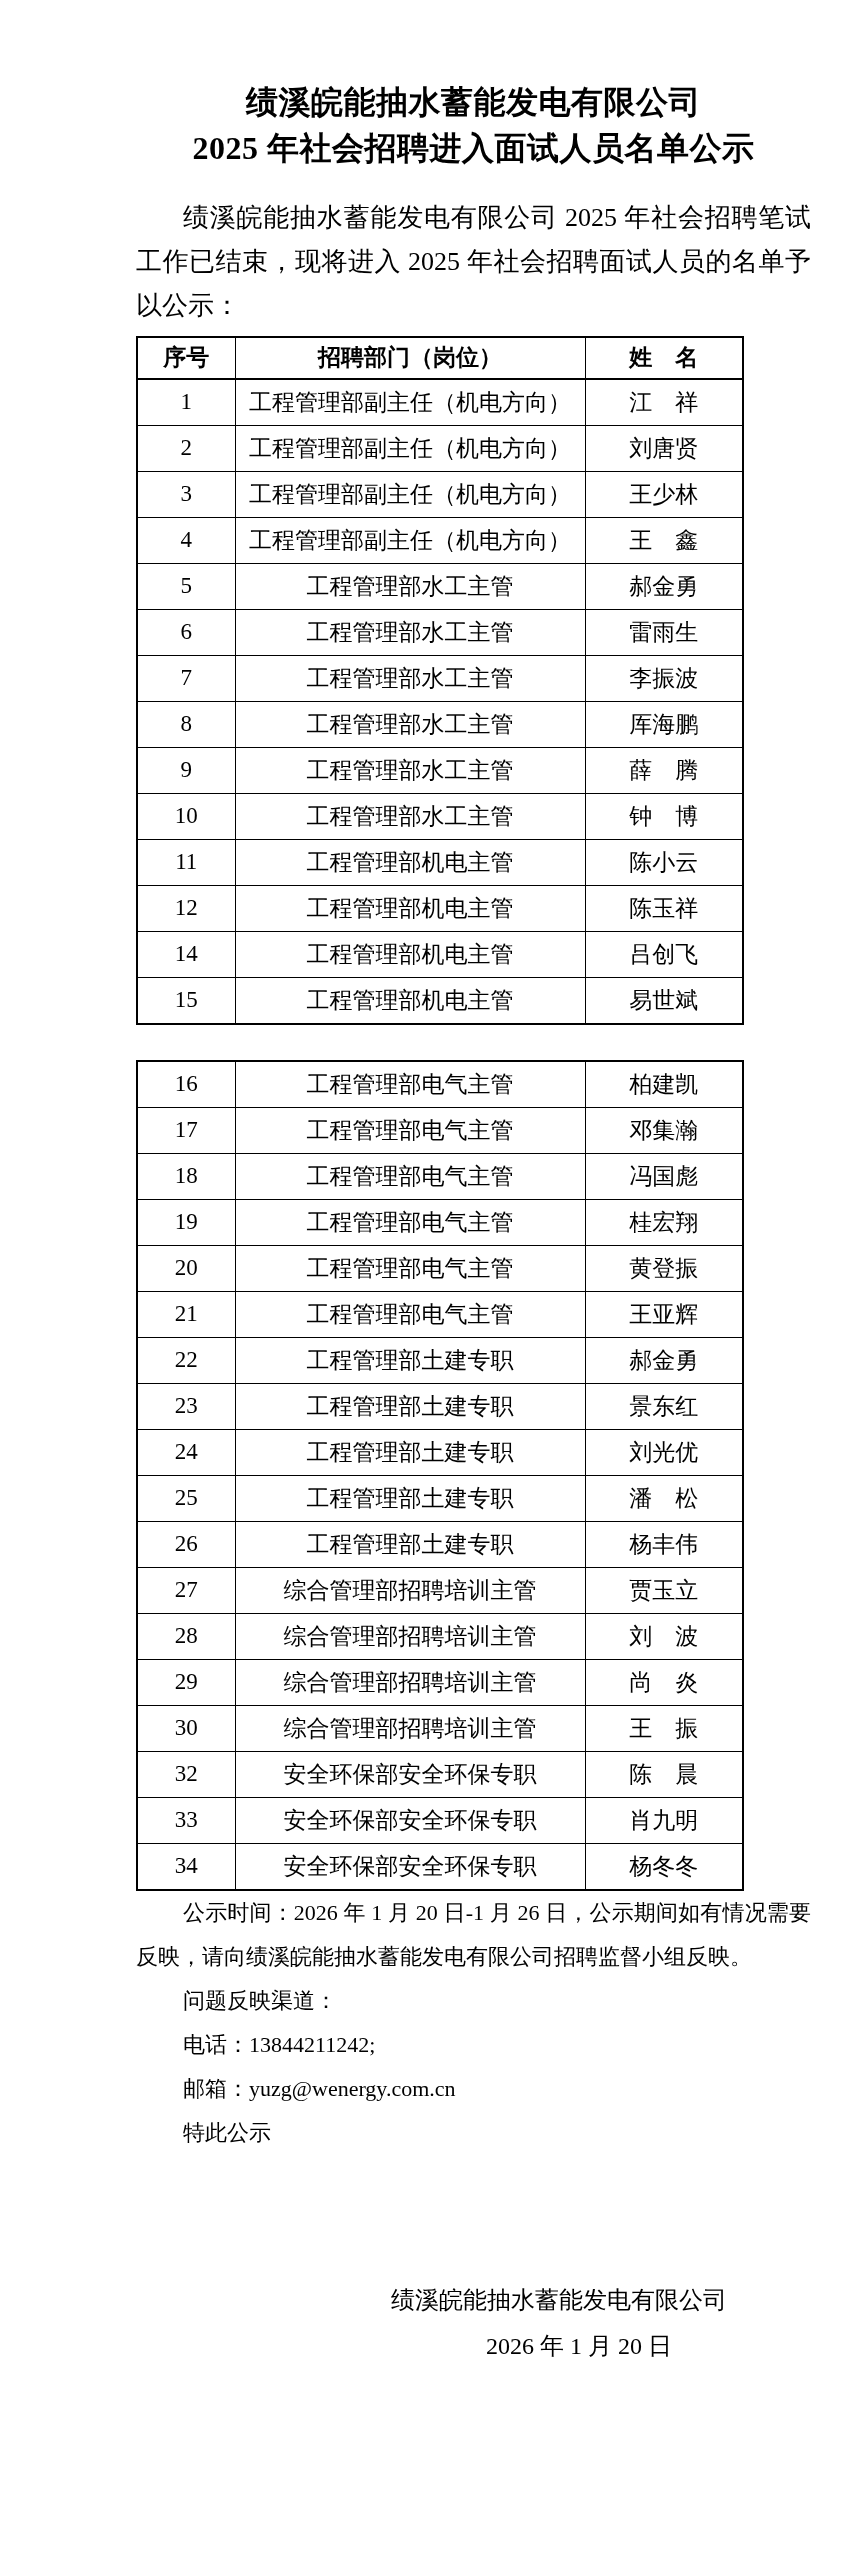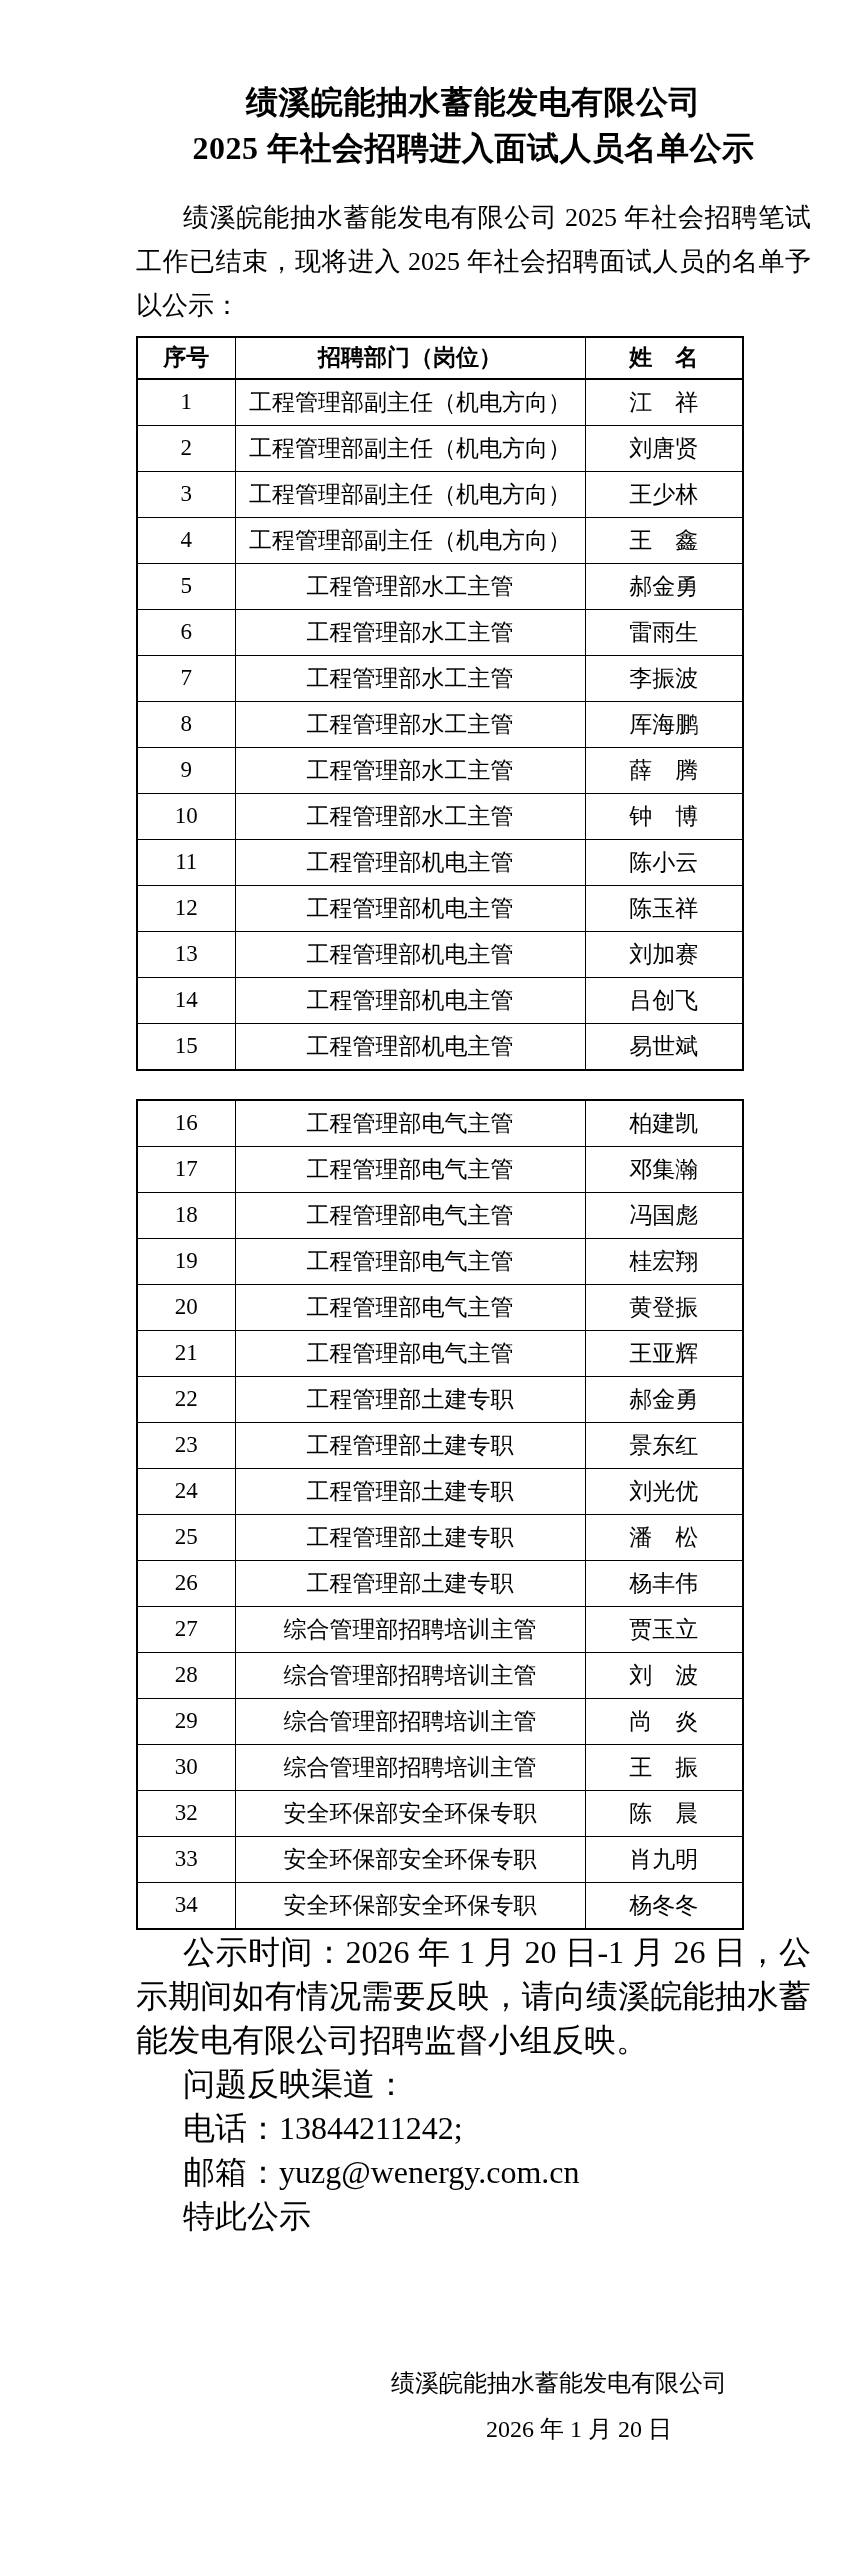--- a/index.html
+++ b/index.html
@@ -34,21 +34,21 @@
     text-align: justify;
     text-indent: 47px;
   }
   table.roster {
     border-collapse: collapse;
     table-layout: fixed;
     width: 606px;
     border: 2.2px solid #000;
   }
   table.roster.part1 { margin-top: 8.2px; }
-  table.roster.part2 { margin-top: 28px; }
+  table.roster.part2 { margin-top: 35px; }
   table.roster th, table.roster td {
     border: 1.1px solid #000;
     text-align: center;
     vertical-align: middle;
     font-size: 23px;
     font-weight: normal;
     padding: 0;
     overflow: hidden;
   }
   table.roster thead th {
@@ -56,21 +56,21 @@
     border-bottom: 2.2px solid #000;
     font-weight: bold;
   }
   table.roster.part1 td { height: 45px; }
   table.roster.part2 td { height: 45px; }
   col.c-seq  { width: 98px; }
   col.c-pos  { width: 350px; }
   col.c-name { width: 158px; }
   .para {
     margin: 0;
-    font-size: 32px;
+    font-size: 22px;
     line-height: 44px;
     text-align: justify;
     text-indent: 47px;
   }
   .signature {
     margin-top: 122px;
     font-size: 24px;
     line-height: 46px;
   }
   .signature .company { margin-left: 255px; }
@@ -156,25 +156,20 @@
           <td>11</td>
           <td>工程管理部机电主管</td>
           <td>陈小云</td>
         </tr>
         <tr>
           <td>12</td>
           <td>工程管理部机电主管</td>
           <td>陈玉祥</td>
         </tr>
         <tr>
-          <td>13</td>
-          <td>工程管理部机电主管</td>
-          <td>刘加赛</td>
-        </tr>
-        <tr>
           <td>14</td>
           <td>工程管理部机电主管</td>
           <td>吕创飞</td>
         </tr>
         <tr>
           <td>15</td>
           <td>工程管理部机电主管</td>
           <td>易世斌</td>
         </tr>
       </tbody>

